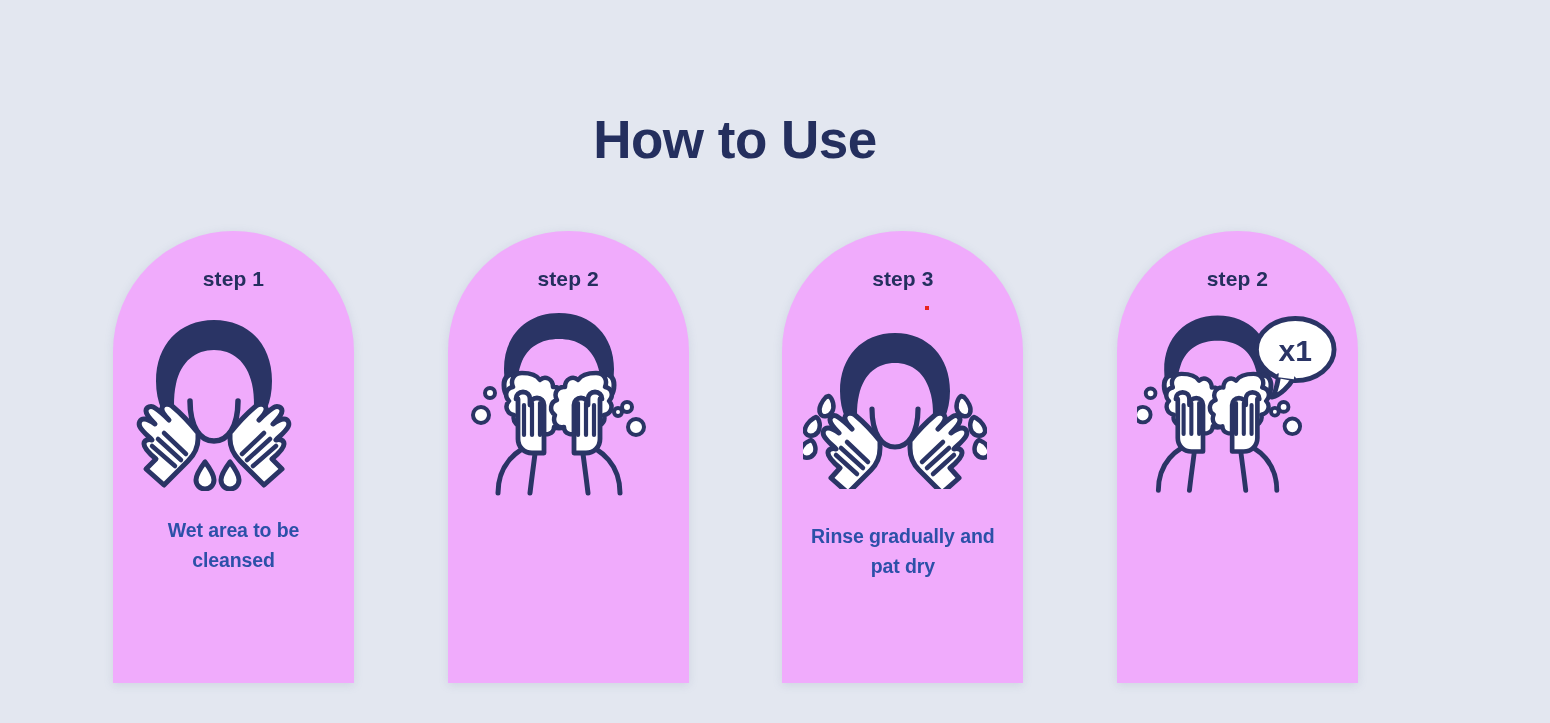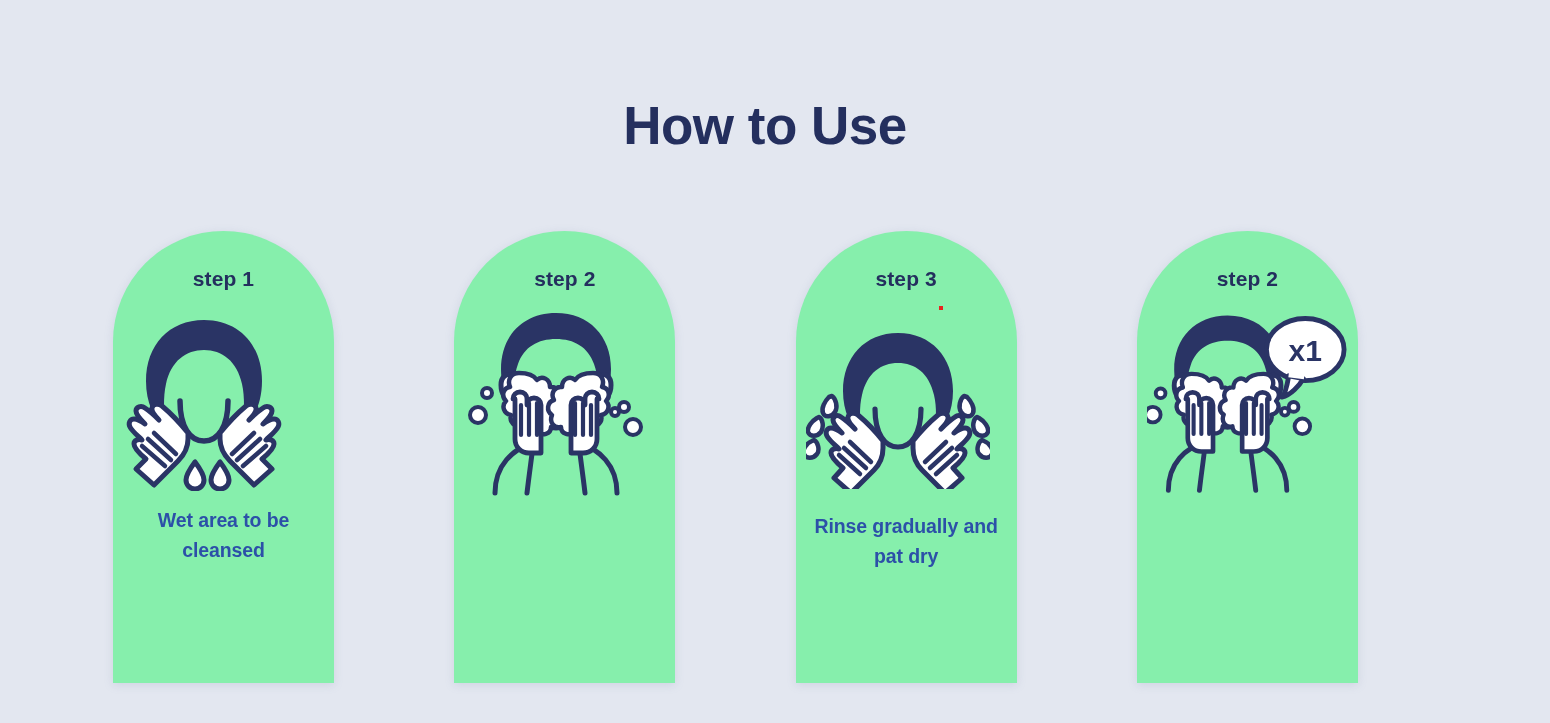--- a/index.html
+++ b/index.html
@@ -11,47 +11,46 @@
   }
 
   body {
     background: #e3e7f0;
     font-family: "Liberation Sans", "DejaVu Sans", sans-serif;
     position: relative;
   }
 
   #page-title {
     position: absolute;
-    top: 96px;
+    top: 110px;
     left: 0;
     width: 1470px;
     text-align: center;
     font-size: 53px;
     font-weight: 700;
     letter-spacing: -0.5px;
     color: #242f5e;
     line-height: 1.15;
-    margin-left: 30px;
   }
 
   #steps-row {
     position: absolute;
     top: 231px;
     left: 113px;
     width: 1245px;
     height: 452px;
     display: flex;
     justify-content: space-between;
   }
 
   .step-card {
     position: relative;
-    width: 221px;
+    width: 241px;
     height: 452px;
-    background: #86efac;
+    background: #f0abfc;
     border-top-left-radius: 127.5px;
     border-top-right-radius: 127.5px;
     border-bottom-left-radius: 0;
     border-bottom-right-radius: 0;
     box-shadow: 0 2px 10px rgba(120, 134, 170, 0.20);
     display: flex;
     flex-direction: column;
     align-items: center;
   }
 
@@ -69,21 +68,21 @@
     height: 180px;
     width: 200px;
     display: flex;
     align-items: center;
     justify-content: flex-start;
   }
 
   .step-illustration svg { display: block; }
 
   .step-desc {
-    margin-top: 12px;
+    margin-top: 22px;
     width: 210px;
     text-align: center;
     font-size: 19.5px;
     font-weight: 700;
     line-height: 30px;
     color: #2c50a8;
     letter-spacing: -0.1px;
   }
 
   .card-3 .step-illustration { margin-top: 28px; }

